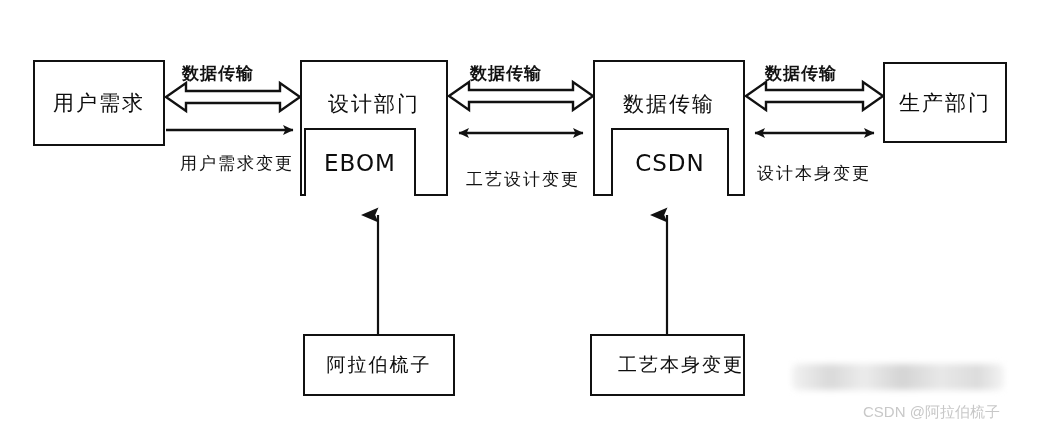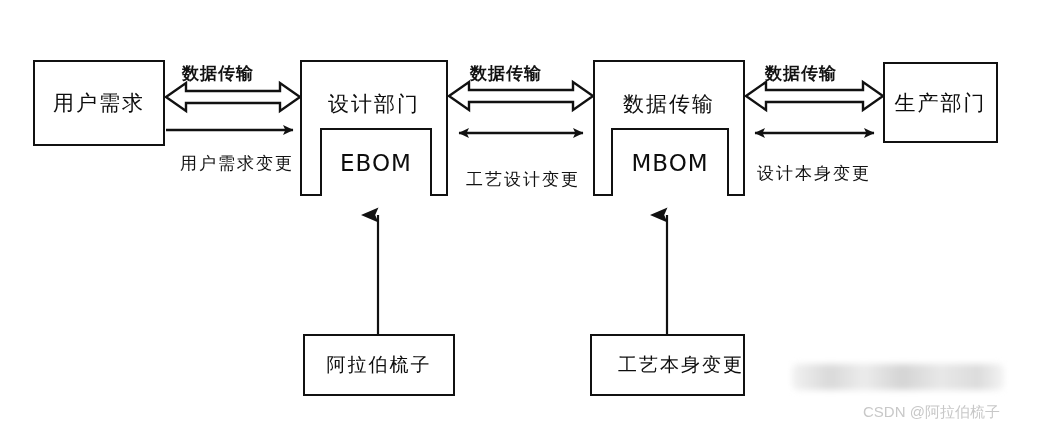--- a/index.html
+++ b/index.html
@@ -136,32 +136,32 @@
     </g>
   </svg>
 
   <div class="box" style="left:33px; top:60px; width:132px; height:86px; font-size:21px;">
     <span class="boxlabel">用户需求</span>
   </div>
 
   <div class="box dept-box" style="left:300px; top:60px; width:148px; height:136px; font-size:21px;">
     <span class="boxlabel">设计部门</span>
   </div>
-  <div class="inner-box" style="left:320px; top:128px; width:112px; height:68px; font-size:23px;text-align:right;">
+  <div class="inner-box" style="left:304px; top:128px; width:112px; height:68px; font-size:23px;text-align:right;">
     <span class="boxlabel">EBOM</span>
   </div>
 
   <div class="box dept-box" style="left:593px; top:60px; width:152px; height:136px; font-size:21px;">
     <span class="boxlabel">数据传输</span>
   </div>
   <div class="inner-box" style="left:611px; top:128px; width:118px; height:68px; font-size:23px;">
-    <span class="boxlabel">MBOM</span>
+    <span class="boxlabel">CSDN</span>
   </div>
 
-  <div class="box" style="left:883px; top:62px; width:115px; height:81px; font-size:21px;">
+  <div class="box" style="left:883px; top:62px; width:124px; height:81px; font-size:21px;">
     <span class="boxlabel">生产部门</span>
   </div>
 
   <div class="box" style="left:303px; top:334px; width:152px; height:62px; font-size:19px;">
     <span class="boxlabel">阿拉伯梳子</span>
   </div>
 
   <div class="box" style="left:590px; top:334px; width:155px; height:62px; font-size:19px;padding-left:27px;">
     <span class="boxlabel">工艺本身变更</span>
   </div>

